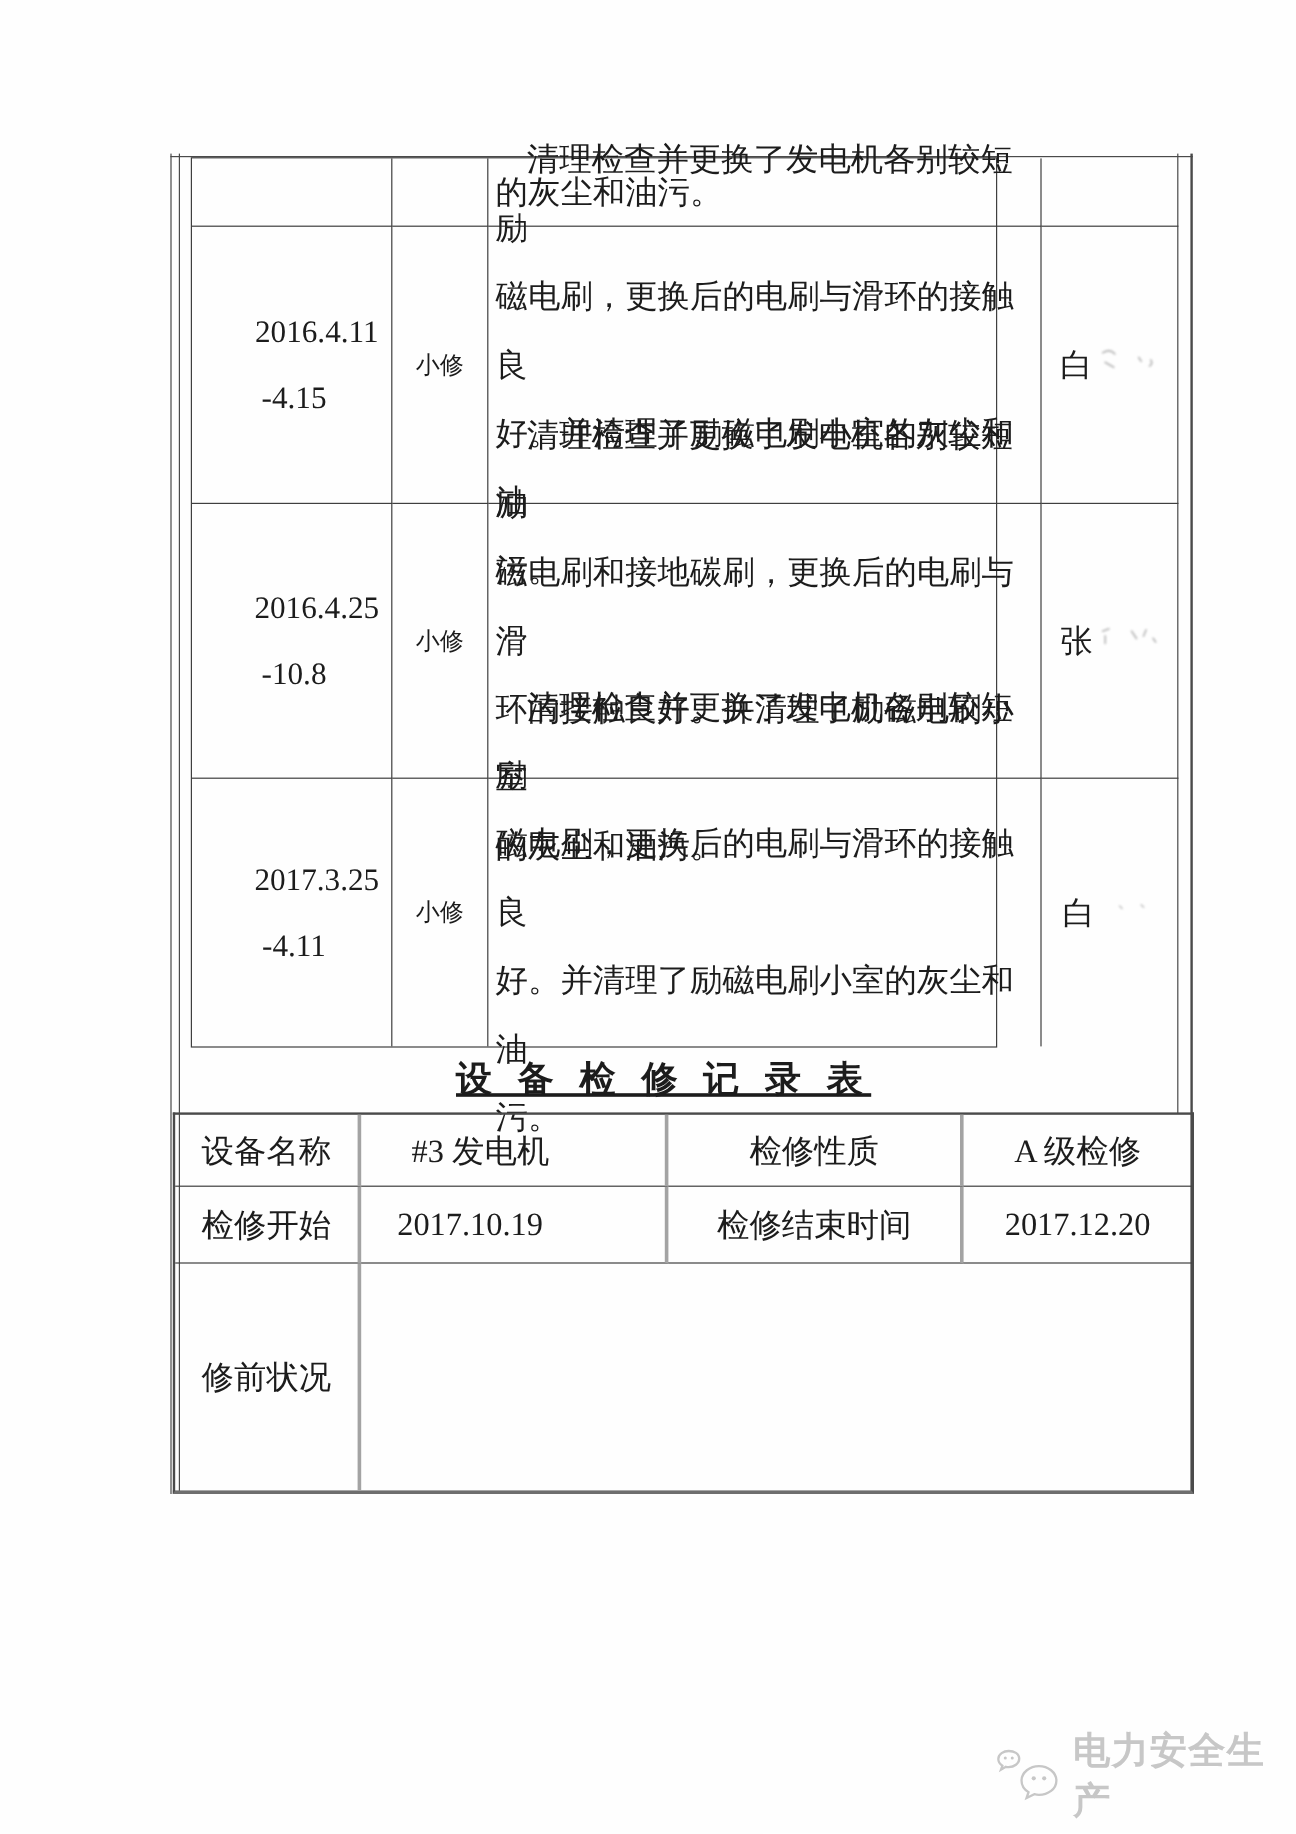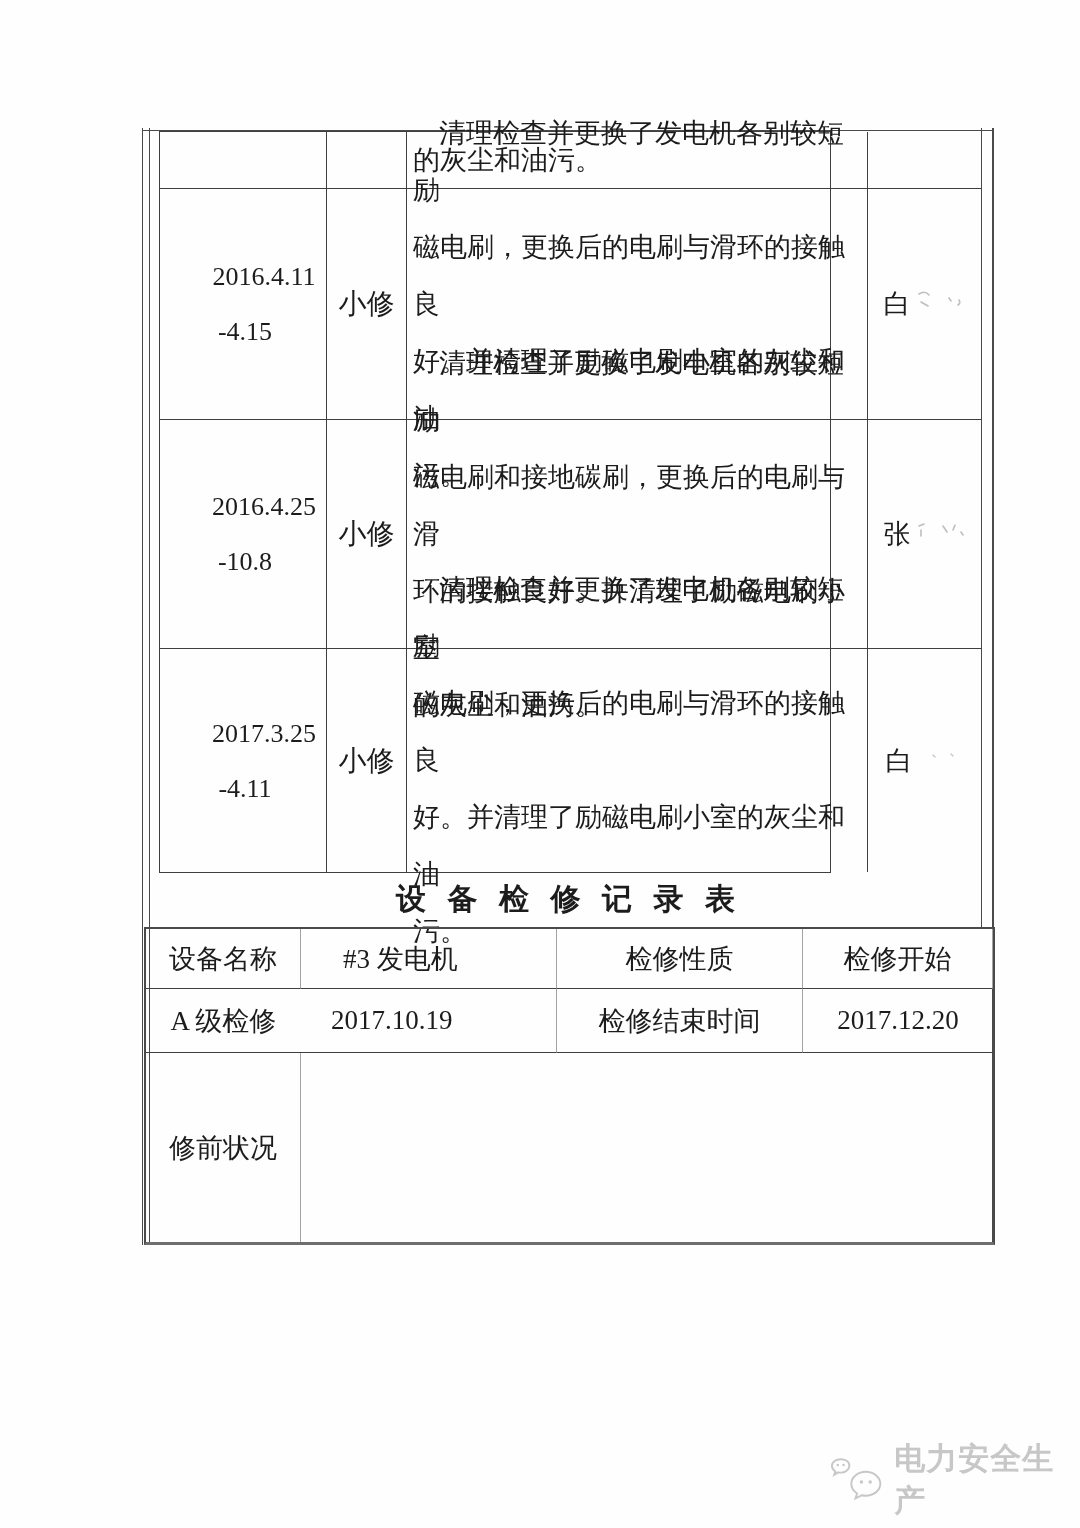--- a/index.html
+++ b/index.html
@@ -33,57 +33,58 @@
 
   .c-date { display: flex; align-items: center; text-align: center; }
   .c-date .date-text {
     width: 100%;
     white-space: pre-line;
     font-size: 26px;
     line-height: 55px;
     padding-left: 4px;
     text-indent: 38px;
   }
-  .c-type { display: flex; align-items: center; justify-content: center; font-size: 28px; }
+  .c-type { display: flex; align-items: center; justify-content: center; font-size: 20px; }
   .c-desc { display: flex; align-items: center; }
   .c-desc .desc-text {
     width: 100%;
     white-space: pre-line;
     font-size: 27px;
     line-height: 57px;
     padding: 0 8px 0 6px;
     text-indent: 26px;
   }
   .c-desc .desc-text.no-indent { text-indent: 0; }
   .c-sig { display: flex; align-items: center; justify-content: center; font-size: 27px; gap: 4px; }
   .sig-blur { opacity: .55; filter: blur(.7px); margin-top: -6px; }
 
   
   .section-title {
     position: absolute;
-    left: 144px; top: 872px;
+    left: 128px; top: 872px;
     width: 850px; height: 55px;
     display: flex; align-items: center; justify-content: center;
     font-size: 30px; font-weight: 700; letter-spacing: 7px;
     white-space: pre;
+    text-decoration: underline;
   }
 
   
   .t2 {
     position: absolute;
     left: 144px; top: 927px;
     width: 851px; height: 318px;
     display: grid;
     grid-template-columns: 155px 256px 246px 1fr;
     grid-template-rows: 60px 64px 1fr;
     border: 2px solid #4a4a4a;
     border-bottom: 3px solid #6e6e6e;
     font-size: 27px;
   }
-  .t2 > div { border-right: 1px solid #a3a3a3; border-bottom: 1px solid #3f3f3f; }
+  .t2 > div { border-right: 3px solid #a3a3a3; border-bottom: 1px solid #3f3f3f; }
   .t2 > div.last-col { border-right: none; }
   .t2 > div.last-row { border-bottom: none; }
   .t2 .cell-center { display: flex; align-items: center; justify-content: center; }
   .t2 .cell-left { display: flex; align-items: center; }
   .t2 .pad-a { padding-left: 42px; }
   .t2 .pad-b { padding-left: 30px; }
   .t2 .span-cell { grid-column: 2 / 5; padding: 22px 24px 0 19px; }
 
   
   .watermark {
@@ -206,26 +207,26 @@
 
     <div class="cell-center">
       <span>设备名称</span>
     </div>
     <div class="cell-left pad-a">
       <span>#3 发电机</span>
     </div>
     <div class="cell-center">
       <span>检修性质</span>
     </div>
-    <div class="cell-center">
-      <span>检修开始</span>
-    </div>
-
     <div class="cell-center last-col">
       <span>A 级检修</span>
+    </div>
+
+    <div class="cell-center">
+      <span>检修开始</span>
     </div>
     <div class="cell-left pad-b">
       <span>2017.10.19</span>
     </div>
     <div class="cell-center">
       <span>检修结束时间</span>
     </div>
     <div class="cell-center last-col">
       <span>2017.12.20</span>
     </div>

